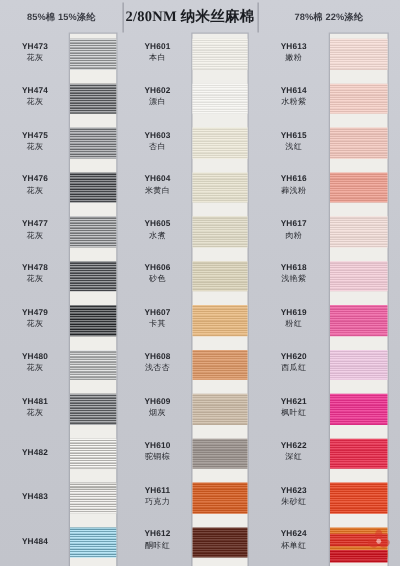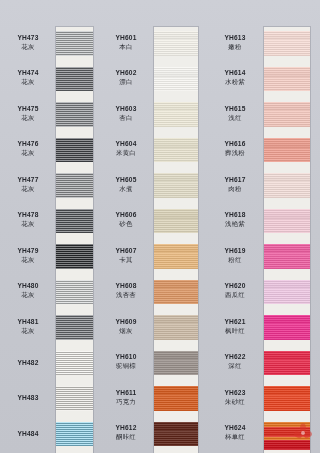--- a/index.html
+++ b/index.html
@@ -94,20 +94,33 @@
     position:absolute;right:6px;bottom:9px;width:22px;height:22px;
     opacity:.5;
   }
   #watermark svg{display:block;}
 </style>
 </head>
 <body>
 
 <div id="card">
 
+  <div class="header">
+    <div class="hdr-cell hdr-left">
+      <span class="hdr-small">85%棉 15%涤纶</span>
+    </div>
+    <div class="hdr-cell hdr-mid">
+      <span class="hdr-title">2/80NM 纳米丝麻棉</span>
+    </div>
+    <div class="hdr-cell hdr-right">
+      <span class="hdr-small">78%棉 22%涤纶</span>
+    </div>
+    <div class="hdr-div" style="left:98px;"></div>
+    <div class="hdr-div" style="left:206px;"></div>
+  </div>
 
   <div class="col" id="col-0">
     <div class="labels">
         <div class="lbl" style="top: 6.5px;">
           <span class="code">YH473</span>
           <span class="cn">花灰</span>
         </div>
         <div class="lbl" style="top: 42px;">
           <span class="code">YH474</span>
           <span class="cn">花灰</span>

